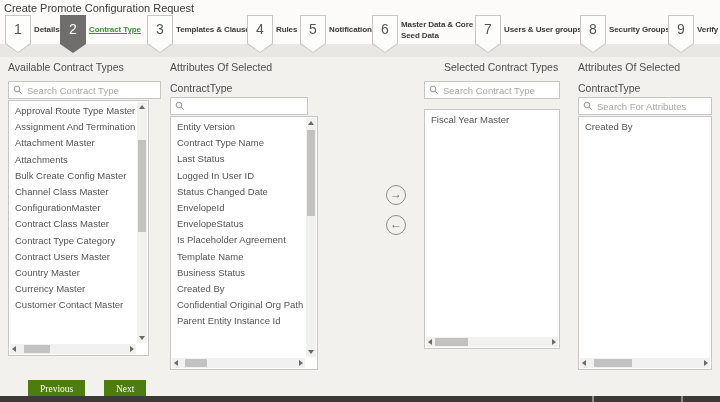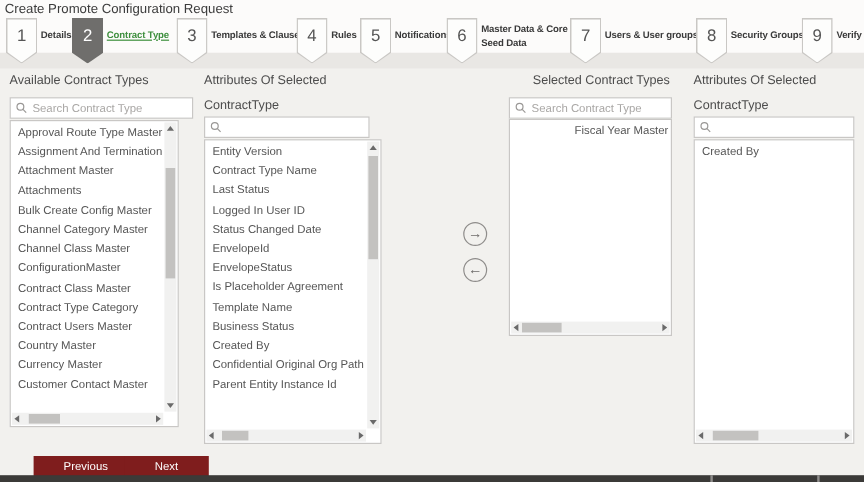--- a/index.html
+++ b/index.html
@@ -65,22 +65,22 @@
   .arr-right{right:2px;top:2px;border-top:3px solid transparent;border-bottom:3px solid transparent;border-left:4px solid #6a6a6a;}
 
   
   .xfer{position:absolute;left:386px;width:20px;height:20px;border:1px solid #8f8d8b;
         border-radius:50%;box-sizing:border-box;text-align:center;line-height:17px;
         font-size:12px;color:#6f6d6b;cursor:pointer;background:transparent;}
   .xfer-right{top:185px;}
   .xfer-left{top:215px;}
 
   
-  .btn{position:absolute;top:380px;height:18px;background:#7f1d1d;color:#fff;border:0;
-       font-family:Liberation Sans, sans-serif;font-size:9.5px;padding:0 25px;cursor:pointer;}
+  .btn{position:absolute;top:380px;height:18px;background:#4d7c0f;color:#fff;border:0;
+       font-family:Liberation Serif, serif;font-size:9.5px;padding:0 12px;cursor:pointer;}
   .btn-prev{left:28px;}
   .btn-next{left:104px;}
   .bottom-bar{position:absolute;left:0;top:396px;width:720px;height:6px;background:#3b3a38;}
   .bar-sep{position:absolute;top:0;width:2px;height:6px;background:#8f8d8b;}
 </style>
 </head>
 <body>
 
 <div class="top-strip"></div>
 <div class="stepper-band"></div>
@@ -158,21 +158,20 @@
     </svg>
   <input type="text" placeholder="Search Contract Type" style="">
 </div>
 <div class="listbox" style="left:8px;top:100px;width:141px;height:256px;">
   <div class="rows">
     <div class="row">Approval Route Type Master</div>
     <div class="row">Assignment And Termination Assoc</div>
     <div class="row">Attachment Master</div>
     <div class="row">Attachments</div>
     <div class="row">Bulk Create Config Master</div>
-    <div class="row">Channel Category Master</div>
     <div class="row">Channel Class Master</div>
     <div class="row">ConfigurationMaster</div>
     <div class="row">Contract Class Master</div>
     <div class="row">Contract Type Category</div>
     <div class="row">Contract Users Master</div>
     <div class="row">Country Master</div>
     <div class="row">Currency Master</div>
     <div class="row">Customer Contact Master</div>
   </div>
   <div class="vscroll">
@@ -228,38 +227,39 @@
 <div class="xfer xfer-left"><span>←</span></div>
 
 <div class="panel-header" style="left:424px;top:61px;margin-left:20px;">Selected Contract Types</div>
 <div class="search" style="left:424px;top:81px;width:136px;">
   <svg width="10" height="10" viewBox="0 0 12 12">
       <circle cx="4.8" cy="4.8" r="3.4" fill="none" stroke="#9a9896" stroke-width="1.2"></circle>
       <line x1="7.4" y1="7.4" x2="10.6" y2="10.6" stroke="#9a9896" stroke-width="1.2"></line>
     </svg>
   <input type="text" placeholder="Search Contract Type" style="">
 </div>
-<div class="listbox" style="left:424px;top:99px;width:136px;height:181px;text-align:right;">
+<div class="listbox" style="left:424px;top:109px;width:136px;height:240px;">
   <div class="rows no-v">
     <div class="row">Fiscal Year Master</div>
   </div>
   <div class="hscroll full">
     <div class="arr arr-left"></div>
     <div class="hthumb" style="left:9px;width:33px;"></div>
     <div class="arr arr-right"></div>
   </div>
 </div>
 
 <div class="panel-header" style="left:578px;top:61px;">Attributes Of Selected</div>
 <div class="panel-header" style="left:578px;top:82px;">ContractType</div>
 <div class="search" style="left:578px;top:97px;width:134px;">
   <svg width="10" height="10" viewBox="0 0 12 12">
       <circle cx="4.8" cy="4.8" r="3.4" fill="none" stroke="#9a9896" stroke-width="1.2"></circle>
       <line x1="7.4" y1="7.4" x2="10.6" y2="10.6" stroke="#9a9896" stroke-width="1.2"></line>
     </svg>
+  <input type="text" placeholder="Search For Attributes" style="">
 </div>
 <div class="listbox" style="left:578px;top:116px;width:134px;height:254px;">
   <div class="rows no-v">
     <div class="row">Created By</div>
   </div>
   <div class="hscroll full">
     <div class="arr arr-left"></div>
     <div class="hthumb" style="left:14px;width:38px;"></div>
     <div class="arr arr-right"></div>
   </div>

